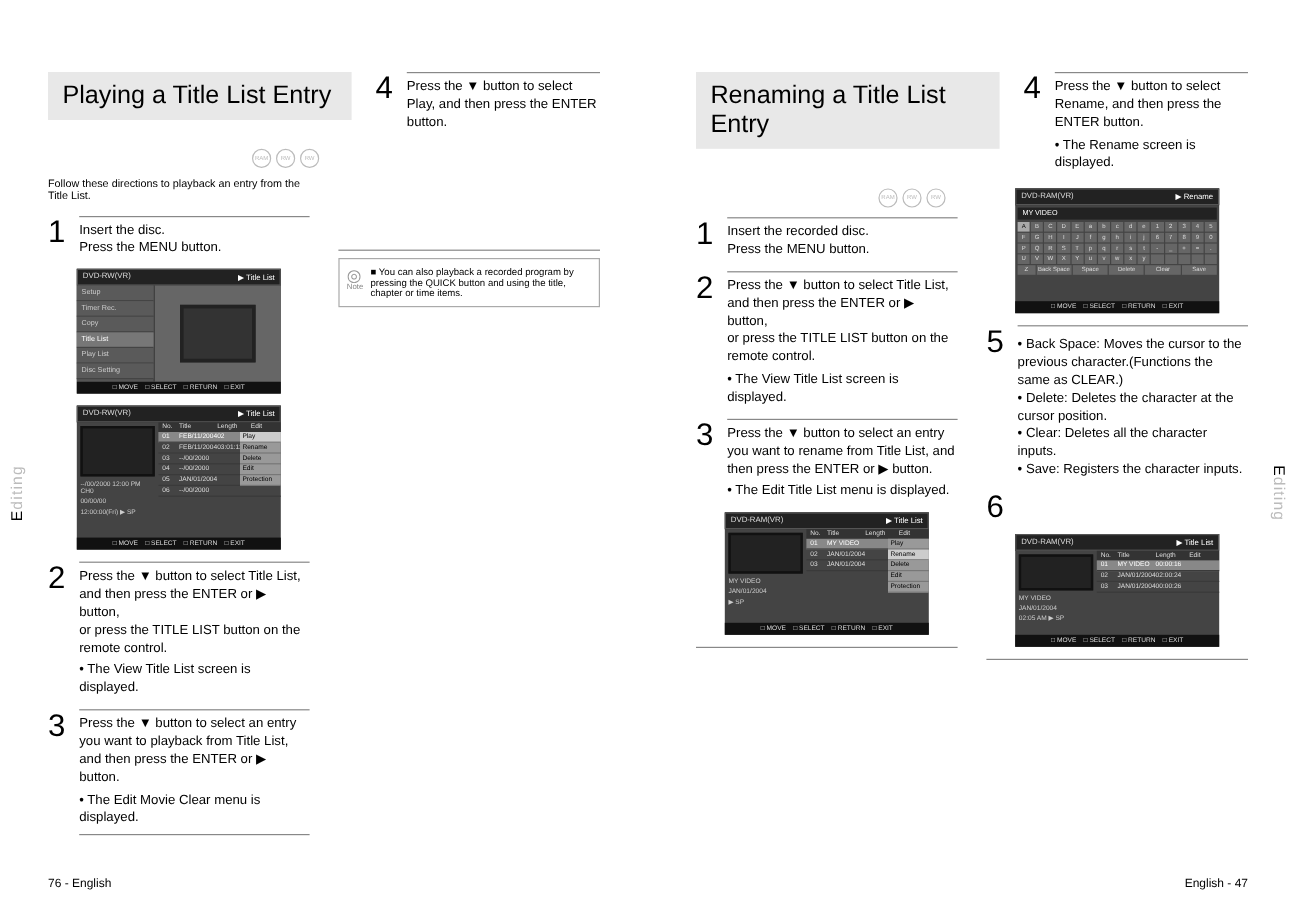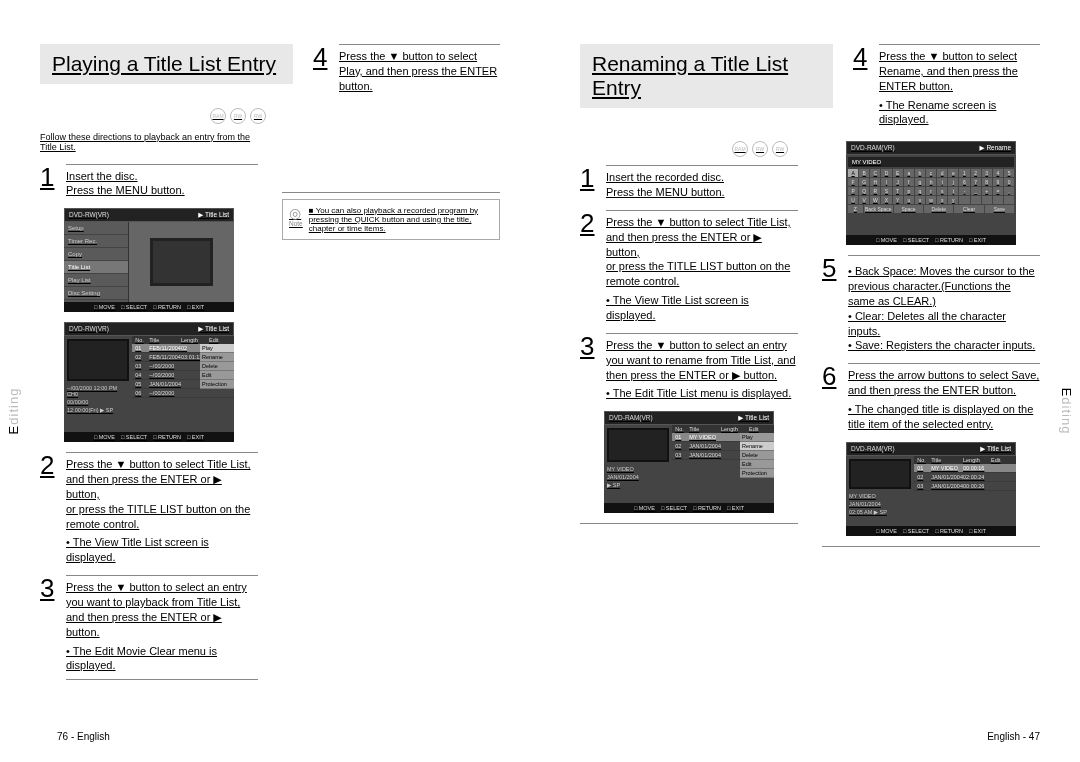--- a/index.html
+++ b/index.html
@@ -8,22 +8,21 @@
     background: #fff;
     width: 1080px;
     height: 762px;
     position: relative;
     display: flex;
   }
   .page {
     width: 50%;
     height: 100%;
     position: relative;
-    padding: 44px 40px 28px 40px;
-    text-decoration: underline;
+    padding: 60px 40px 28px 40px;
   }
   .title-band {
     background: #e8e8e8;
     padding: 8px 12px;
     width: 80%;
     margin-bottom: 8px;
   }
   .title-band h1 {
     font-size: 21px;
     font-weight: normal;
@@ -98,21 +97,21 @@
     transform-origin: right top;
   }
   .side-label .first { color: #000; }
   .side-label .rest  { color: #bbb; }
   .footer {
     position: absolute;
     bottom: 20px;
     font-size: 10px;
     color: #000;
   }
-  .footer.left  { left: 57px; }
+  .footer.left  { left: 40px; }
   .footer.right { right: 40px; }
   
   .osd {
     width: 170px;
     margin: 4px auto 10px auto;
     background: #444;
     color: #ddd;
     font-size: 6px;
   }
   .osd-title {
@@ -609,31 +608,28 @@
             <span>SELECT</span>
           <span>RETURN</span>
             <span>EXIT</span>
         </div>
       </div>
 
       <div class="step">
           <div class="step-num">5</div>
         <div class="step-body">
           <div class="result">• Back Space: Moves the cursor to the previous character.(Functions the same as CLEAR.)</div>
+          <div>• Delete: Deletes the character at the cursor position.</div>
           <div>• Clear: Deletes all the character inputs.</div>
           <div>• Save: Registers the character inputs.</div>
         </div>
       </div>
 
       <div class="step">
           <div class="step-num">6</div>
-        <div class="step-body">
-          <div>Press the arrow buttons to select Save, and then press the ENTER button.</div>
-          <div class="result">• The changed title is displayed on the title item of the selected entry.</div>
-        </div>
       </div>
 
       <div class="osd">
         <div class="osd-title">
           <span>DVD-RAM(VR)</span>
           <span class="r">▶ <span>Title List</span></span>
         </div>
         <div class="osd-tl-body" style="height:70px">
           <div class="osd-tl-left">
             <div class="thumb" style="height:30px"></div>

